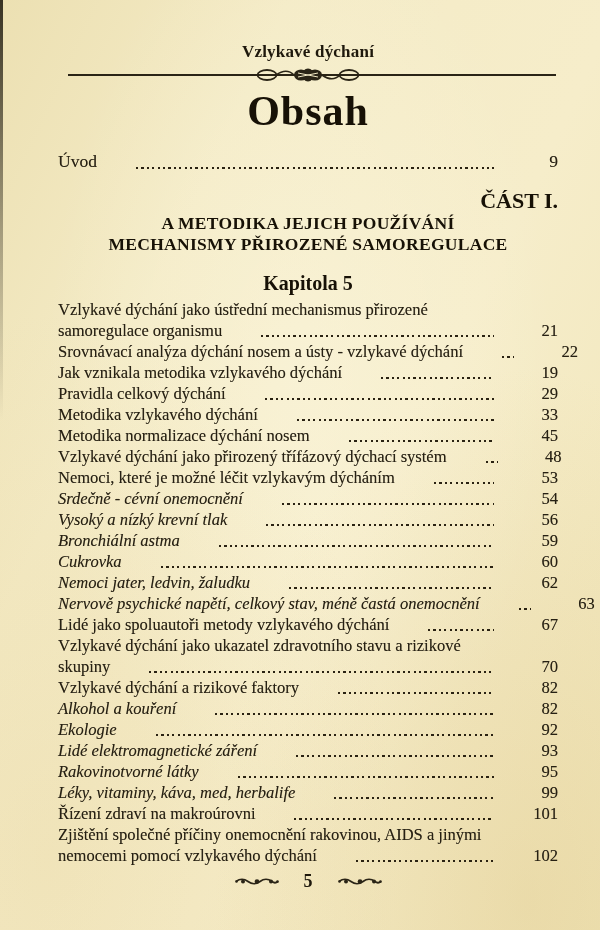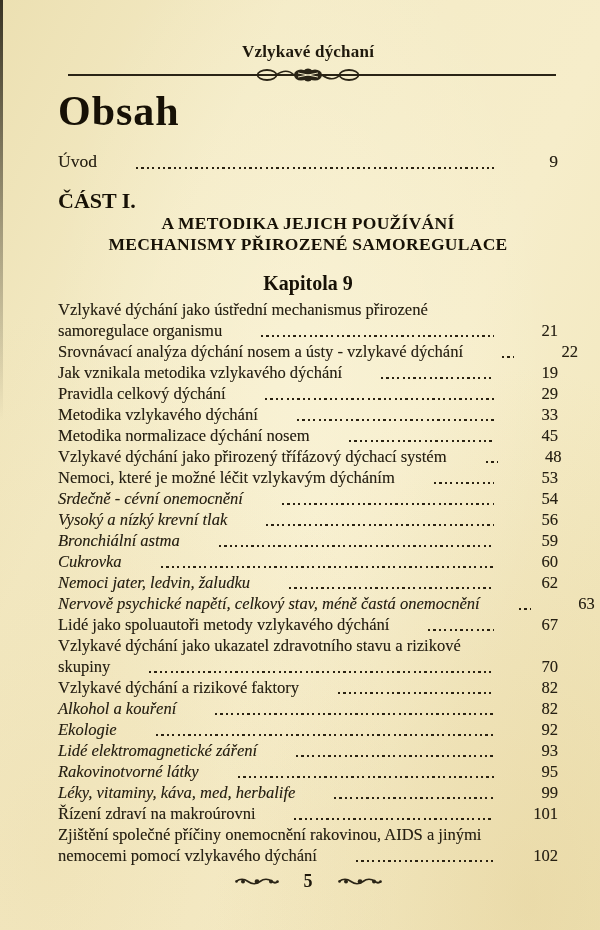--- a/index.html
+++ b/index.html
@@ -46,21 +46,21 @@
     position: absolute; left: 10px; right: 2px; top: 6px;
     border-top: 2px solid #2a2416;
   }
   .divider .ornament {
     position: absolute; left: 50%; top: 0;
     transform: translateX(-50%);
     height: 14px;
   }
   .page-title {
     margin-top: 6px;
-    text-align: left;
+    text-align: center;
     font-size: 42px; line-height: 46px;
     font-weight: bold;
     color: #171106;
     letter-spacing: 1px;
   }
   .toc-row {
     display: flex;
     align-items: baseline;
     line-height: 21px;
     font-size: 16.5px;
@@ -82,21 +82,21 @@
     background-image: repeating-linear-gradient(to right,
       #2a2212 0, #2a2212 2.2px, transparent 2.2px, transparent 5.4px);
   }
   .toc-page {
     min-width: 30px;
     text-align: right;
     white-space: nowrap;
   }
   .part-heading {
     margin-top: 16px;
-    text-align: left;
+    text-align: right;
     font-size: 22px; line-height: 24px;
     font-weight: bold;
     color: #171106;
   }
   .part-subtitle {
     text-align: center;
     font-size: 17.5px; line-height: 21px;
     font-weight: bold;
     color: #171106;
     letter-spacing: 0.3px;
@@ -158,21 +158,21 @@
   <div class="toc-row intro-row">
     <span class="toc-text">Úvod</span>
     <span class="dots"></span>
     <span class="toc-page">9</span>
   </div>
 
   <div class="part-heading">ČÁST I.</div>
   <div class="part-subtitle">A METODIKA JEJICH POUŽÍVÁNÍ</div>
   <div class="part-subtitle">MECHANISMY PŘIROZENÉ SAMOREGULACE</div>
 
-  <div class="chapter-heading">Kapitola 9</div>
+  <div class="chapter-heading">Kapitola 5</div>
 
   <div class="toc-list" id="toc-list">
   <div class="toc-entry">
     <div class="toc-preline">Vzlykavé dýchání jako ústřední mechanismus přirozené</div>
     <div class="toc-row">
       <span class="toc-text">samoregulace organismu</span>
       <span class="dots"></span>
       <span class="toc-page">21</span>
     </div>
   </div>

